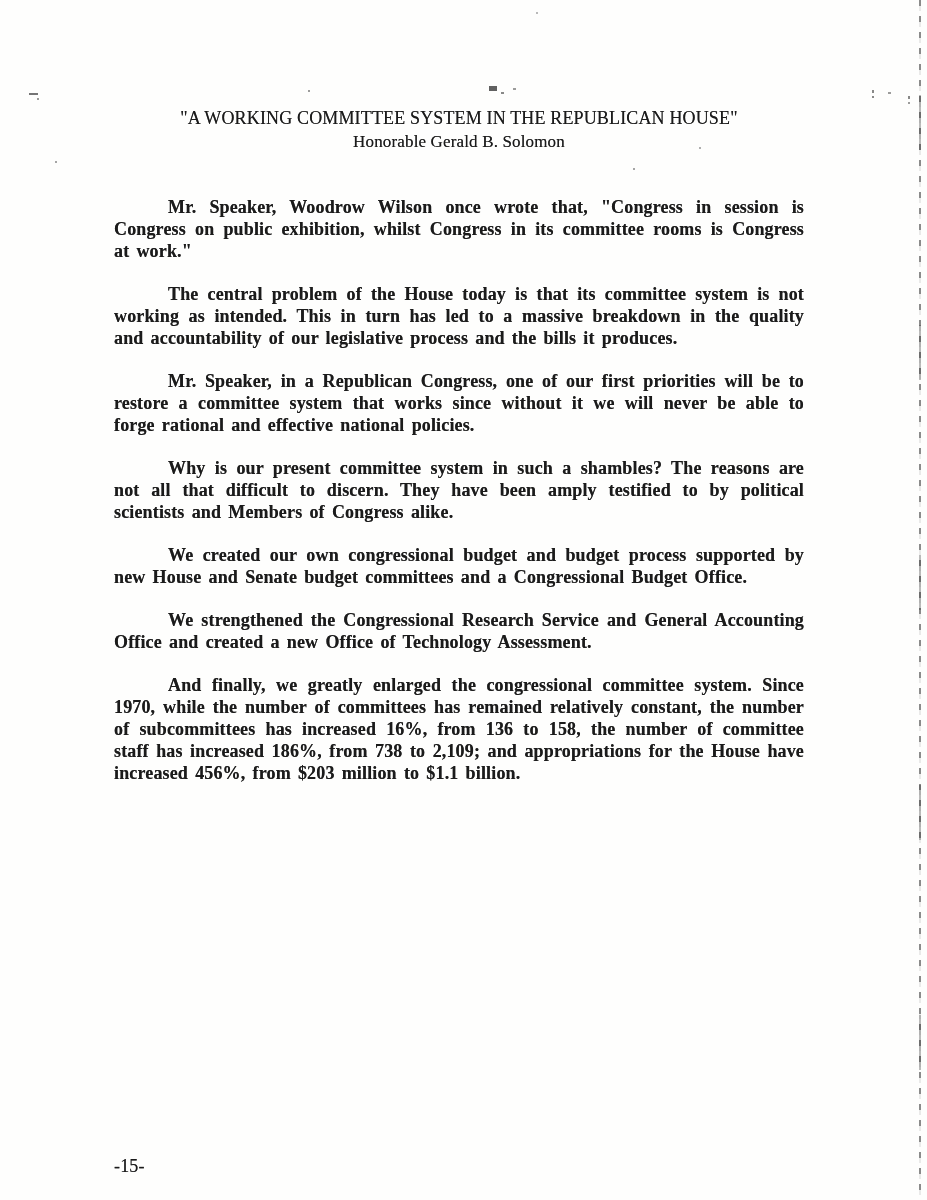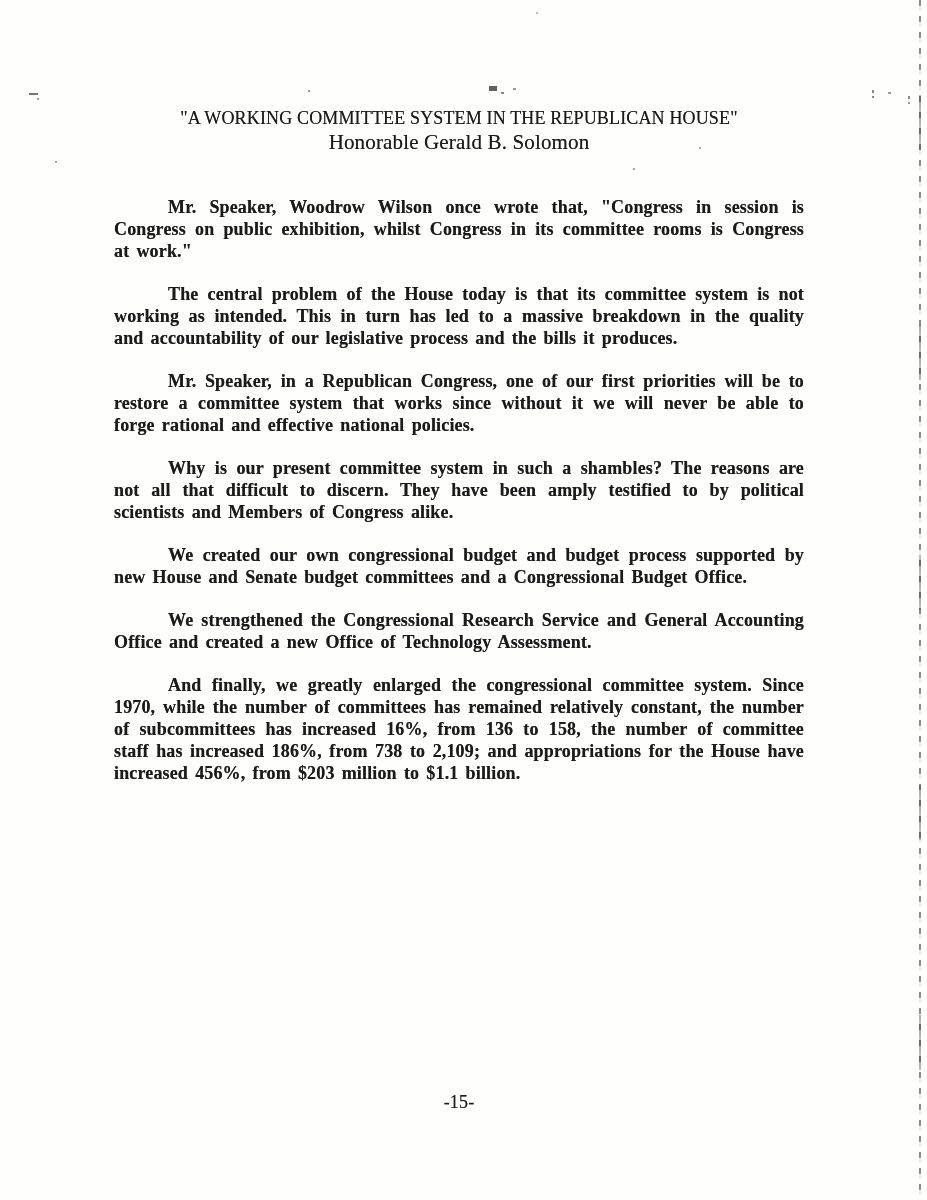--- a/index.html
+++ b/index.html
@@ -27,43 +27,42 @@
     width: 690px;
     margin-left: 114px;
     text-align: center;
   }
   .doc-title {
     font-size: 18px;
     line-height: 24px;
     white-space: nowrap;
   }
   .doc-subtitle {
-    font-size: 21px;
+    font-size: 17px;
     line-height: 24px;
   }
   .doc-body {
     width: 690px;
     margin-left: 114px;
     margin-top: 42px;
   }
   .doc-body p {
     margin: 0 0 21px 0;
     font-size: 18px;
     line-height: 22px;
     text-align: justify;
     text-indent: 54px;
     word-spacing: 2.5px;
     font-weight: bold;
   }
   .page-number {
     position: absolute;
-    top: 1092px;
+    top: 1156px;
     left: 114px;
     width: 690px;
-    text-align: center;
     font-size: 18px;
   }
   
   .scan-edge {
     position: absolute;
     top: 0;
     bottom: 0;
     right: 6px;
     width: 2px;
     background-image:

